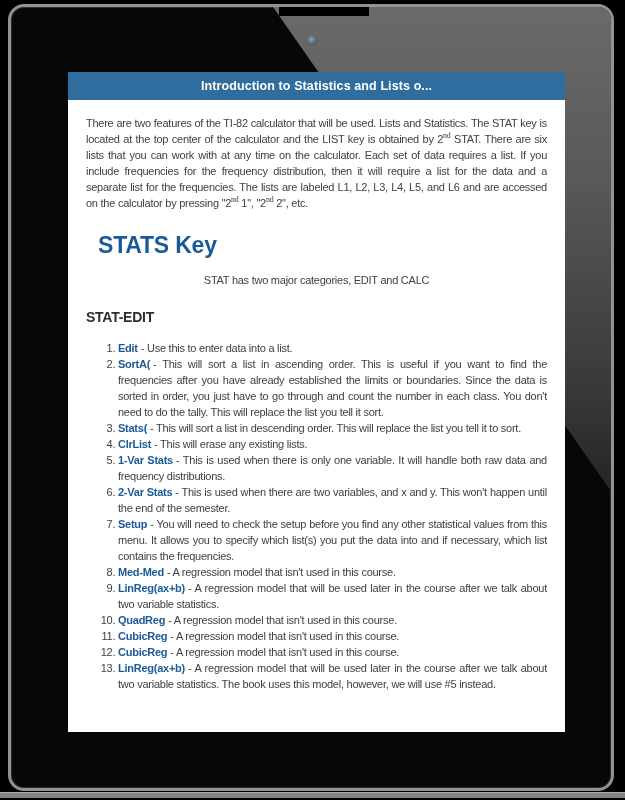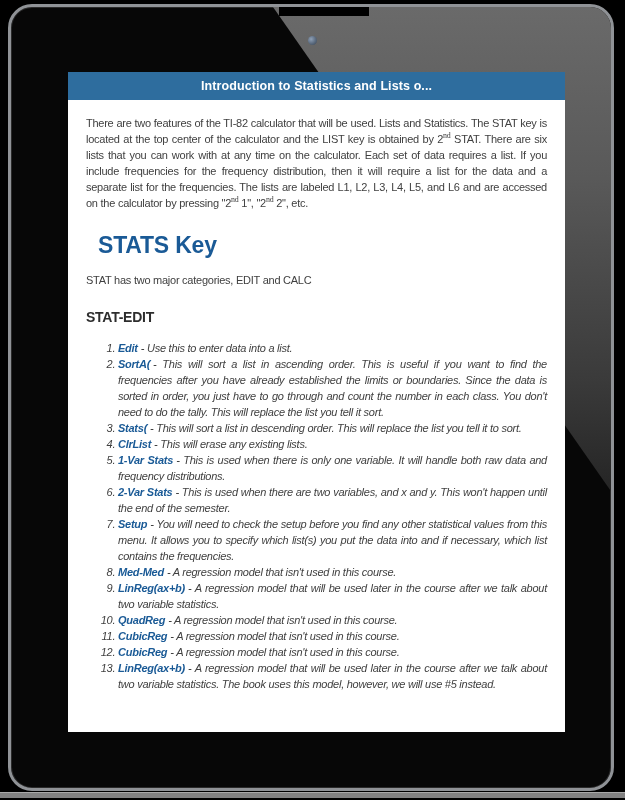--- a/index.html
+++ b/index.html
@@ -8,21 +8,21 @@
     background:#000;
     font-family:"Liberation Sans", sans-serif;
   }
   .stage { position:absolute; inset:0; background:#000; }
 
   
   .tablet {
     position:absolute; left:8px; top:4px; width:600px; height:781px;
     background:#070707;
     border:3px solid #8f9296;
-    border-radius:24px;
+    border-radius:16px;
     overflow:hidden;
     box-shadow: inset 0 0 0 1px #2a2a2a;
   }
   .reflection {
     position:absolute; inset:0;
     background:linear-gradient(to bottom, #6a6a6a 0%, #595959 22%, #3a3a3a 48%, #0d0d0d 78%, #000 100%);
     clip-path:polygon(262px 0%, 100% 0%, 100% 62%);
   }
   .camera {
     position:absolute; left:297px; top:29px; width:9px; height:9px;
@@ -46,23 +46,23 @@
   }
   .page-body {
     padding:0 18px; color:#404040;
     font-size:11px; line-height:16px; letter-spacing:-0.25px;
   }
   .para { margin:15px 0 0; text-align:justify; }
   .h1 {
     color:#1a5a96; font-size:23px; font-weight:bold;
     margin:26px 12px 0; letter-spacing:-0.2px;
   }
-  .sub { margin:19px 0 0; }
+  .sub { margin:19px 0 0;text-align:center; }
   .h2 { color:#2d2d2d; font-size:14px; font-weight:bold; margin:21px 0 0; }
-  ol.stat-list { margin:15px 0 0; padding:0 0 0 32px;font-style:italic; }
+  ol.stat-list { margin:15px 0 0; padding:0 0 0 32px; }
   ol.stat-list li { text-align:justify; }
   .term { color:#1a5a96; font-weight:bold; margin-right:3px; }
   sup { font-size:0.72em; line-height:0;font-family:Liberation Serif, serif; }
 
   
   .stand-bar {
     position:absolute; left:0; top:792px; width:625px; height:5px;
     background:#828282; border-top:1px solid #a9a9a9; z-index:7;
   }
 </style>

